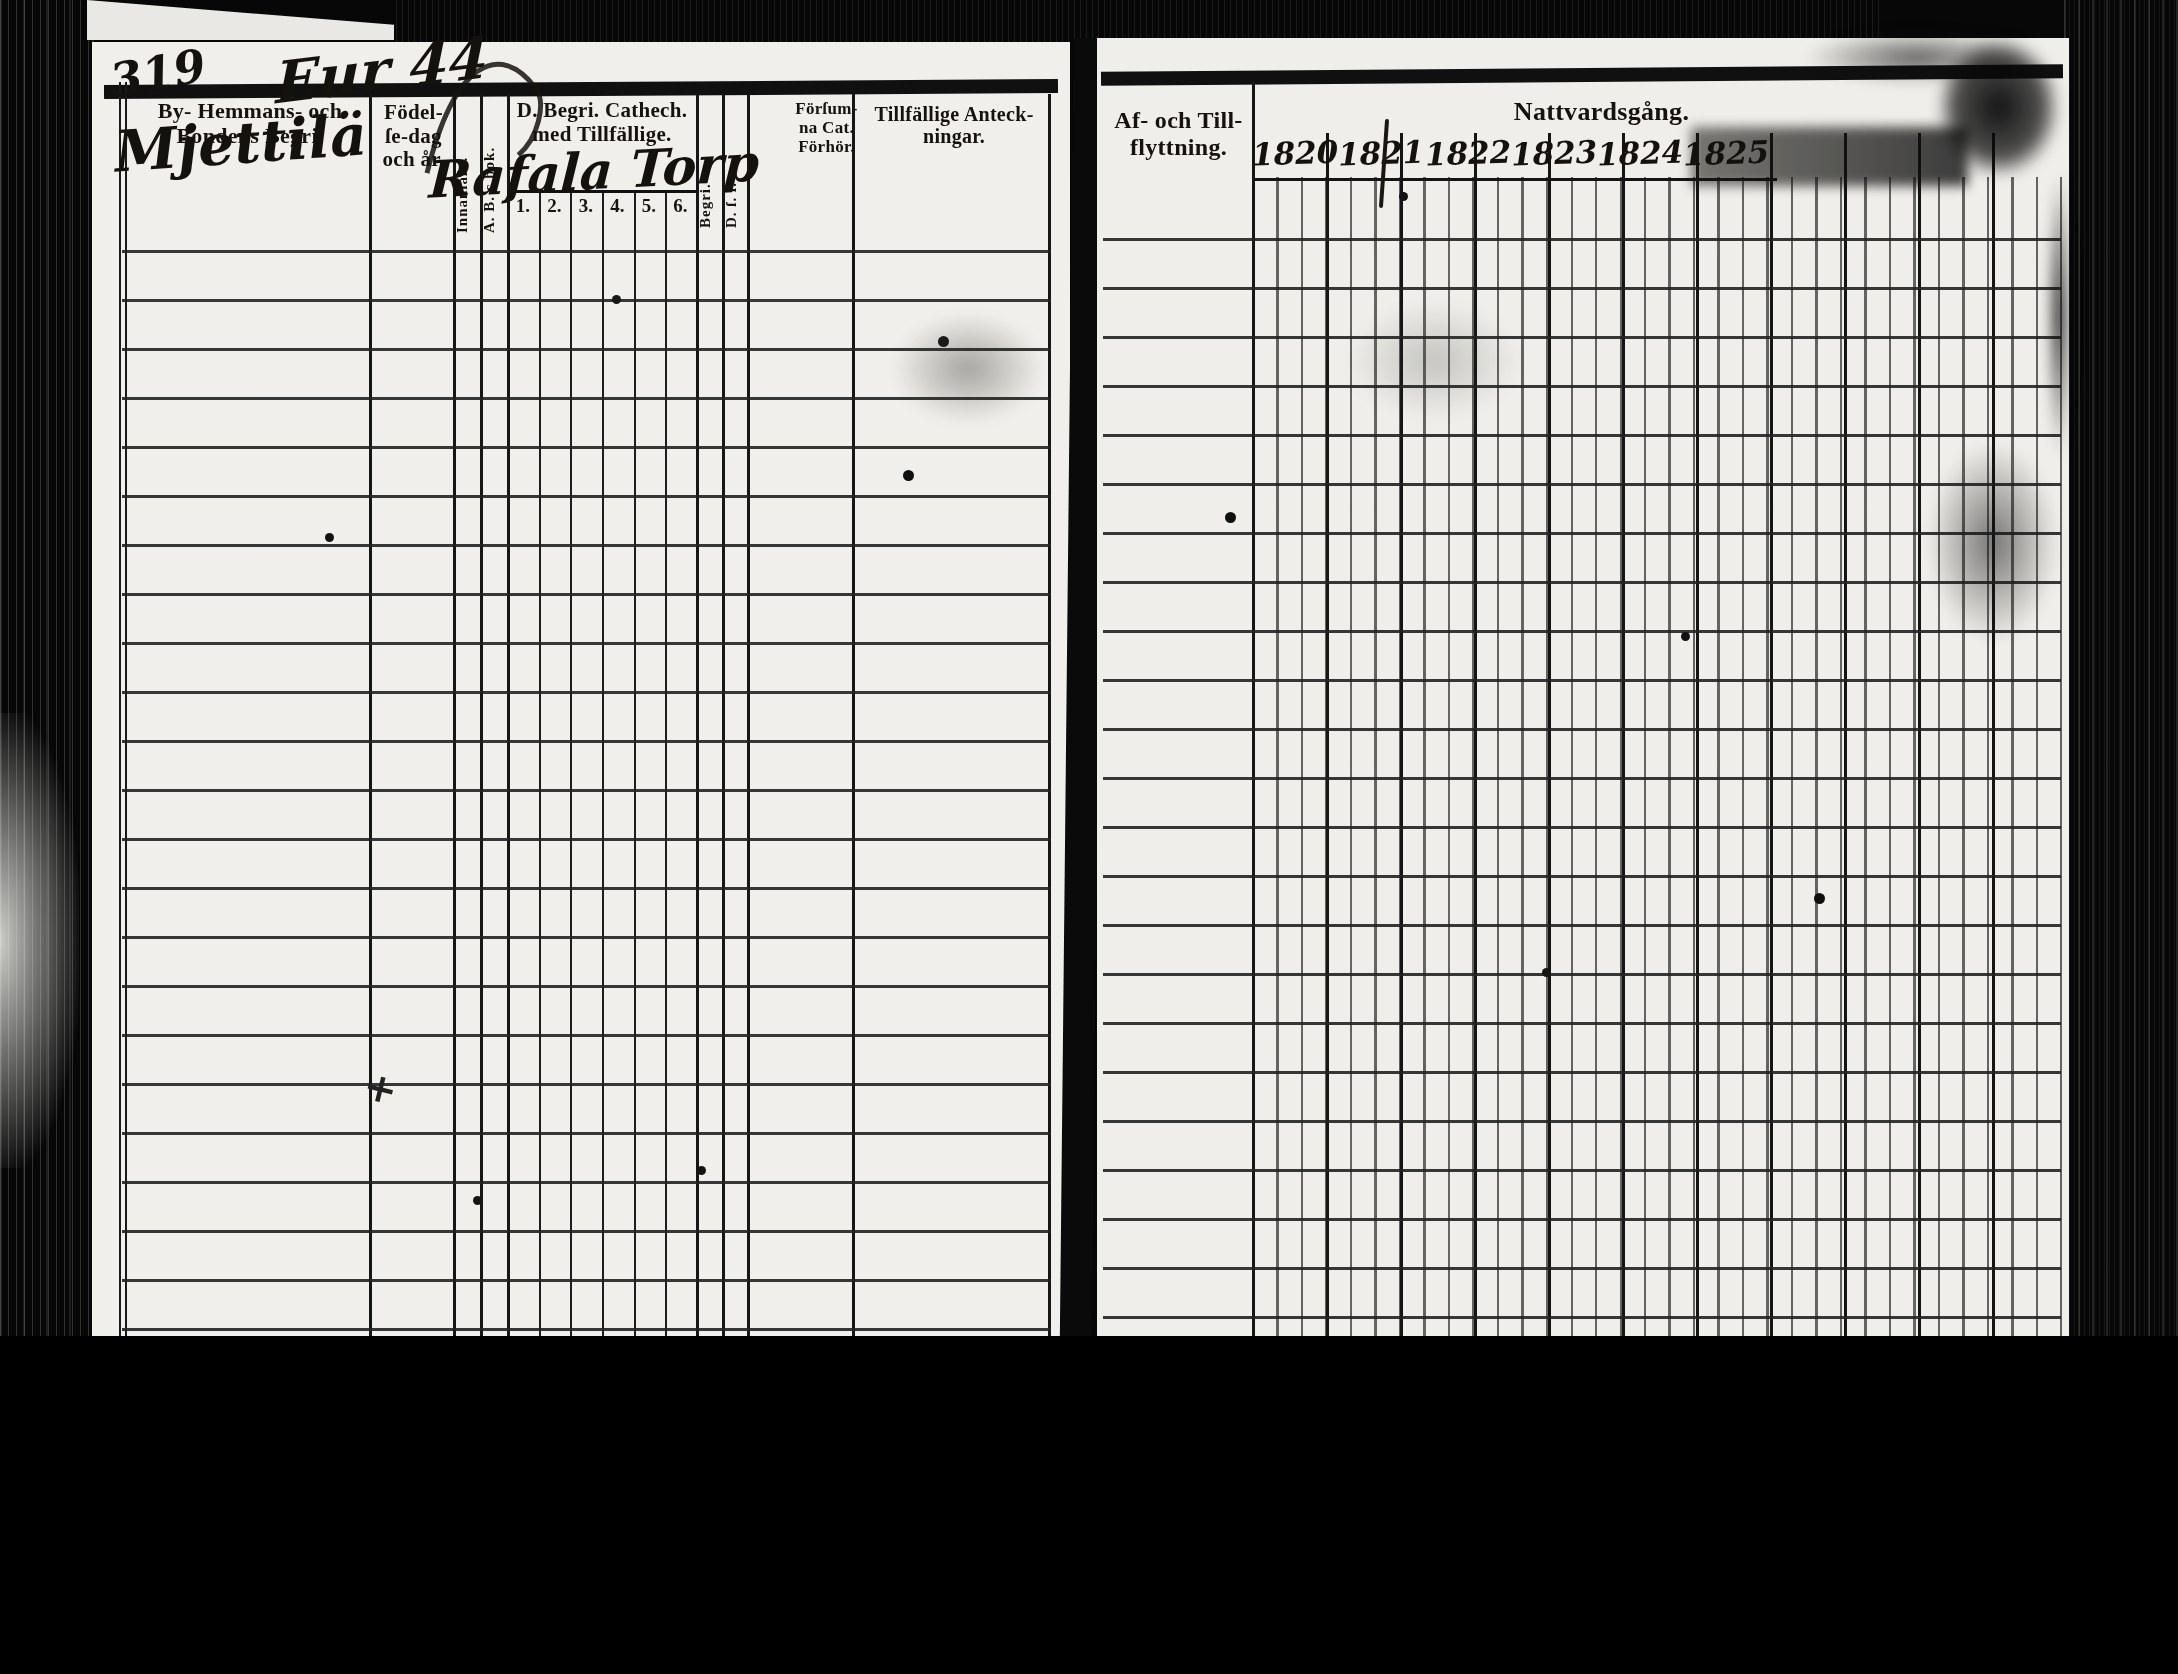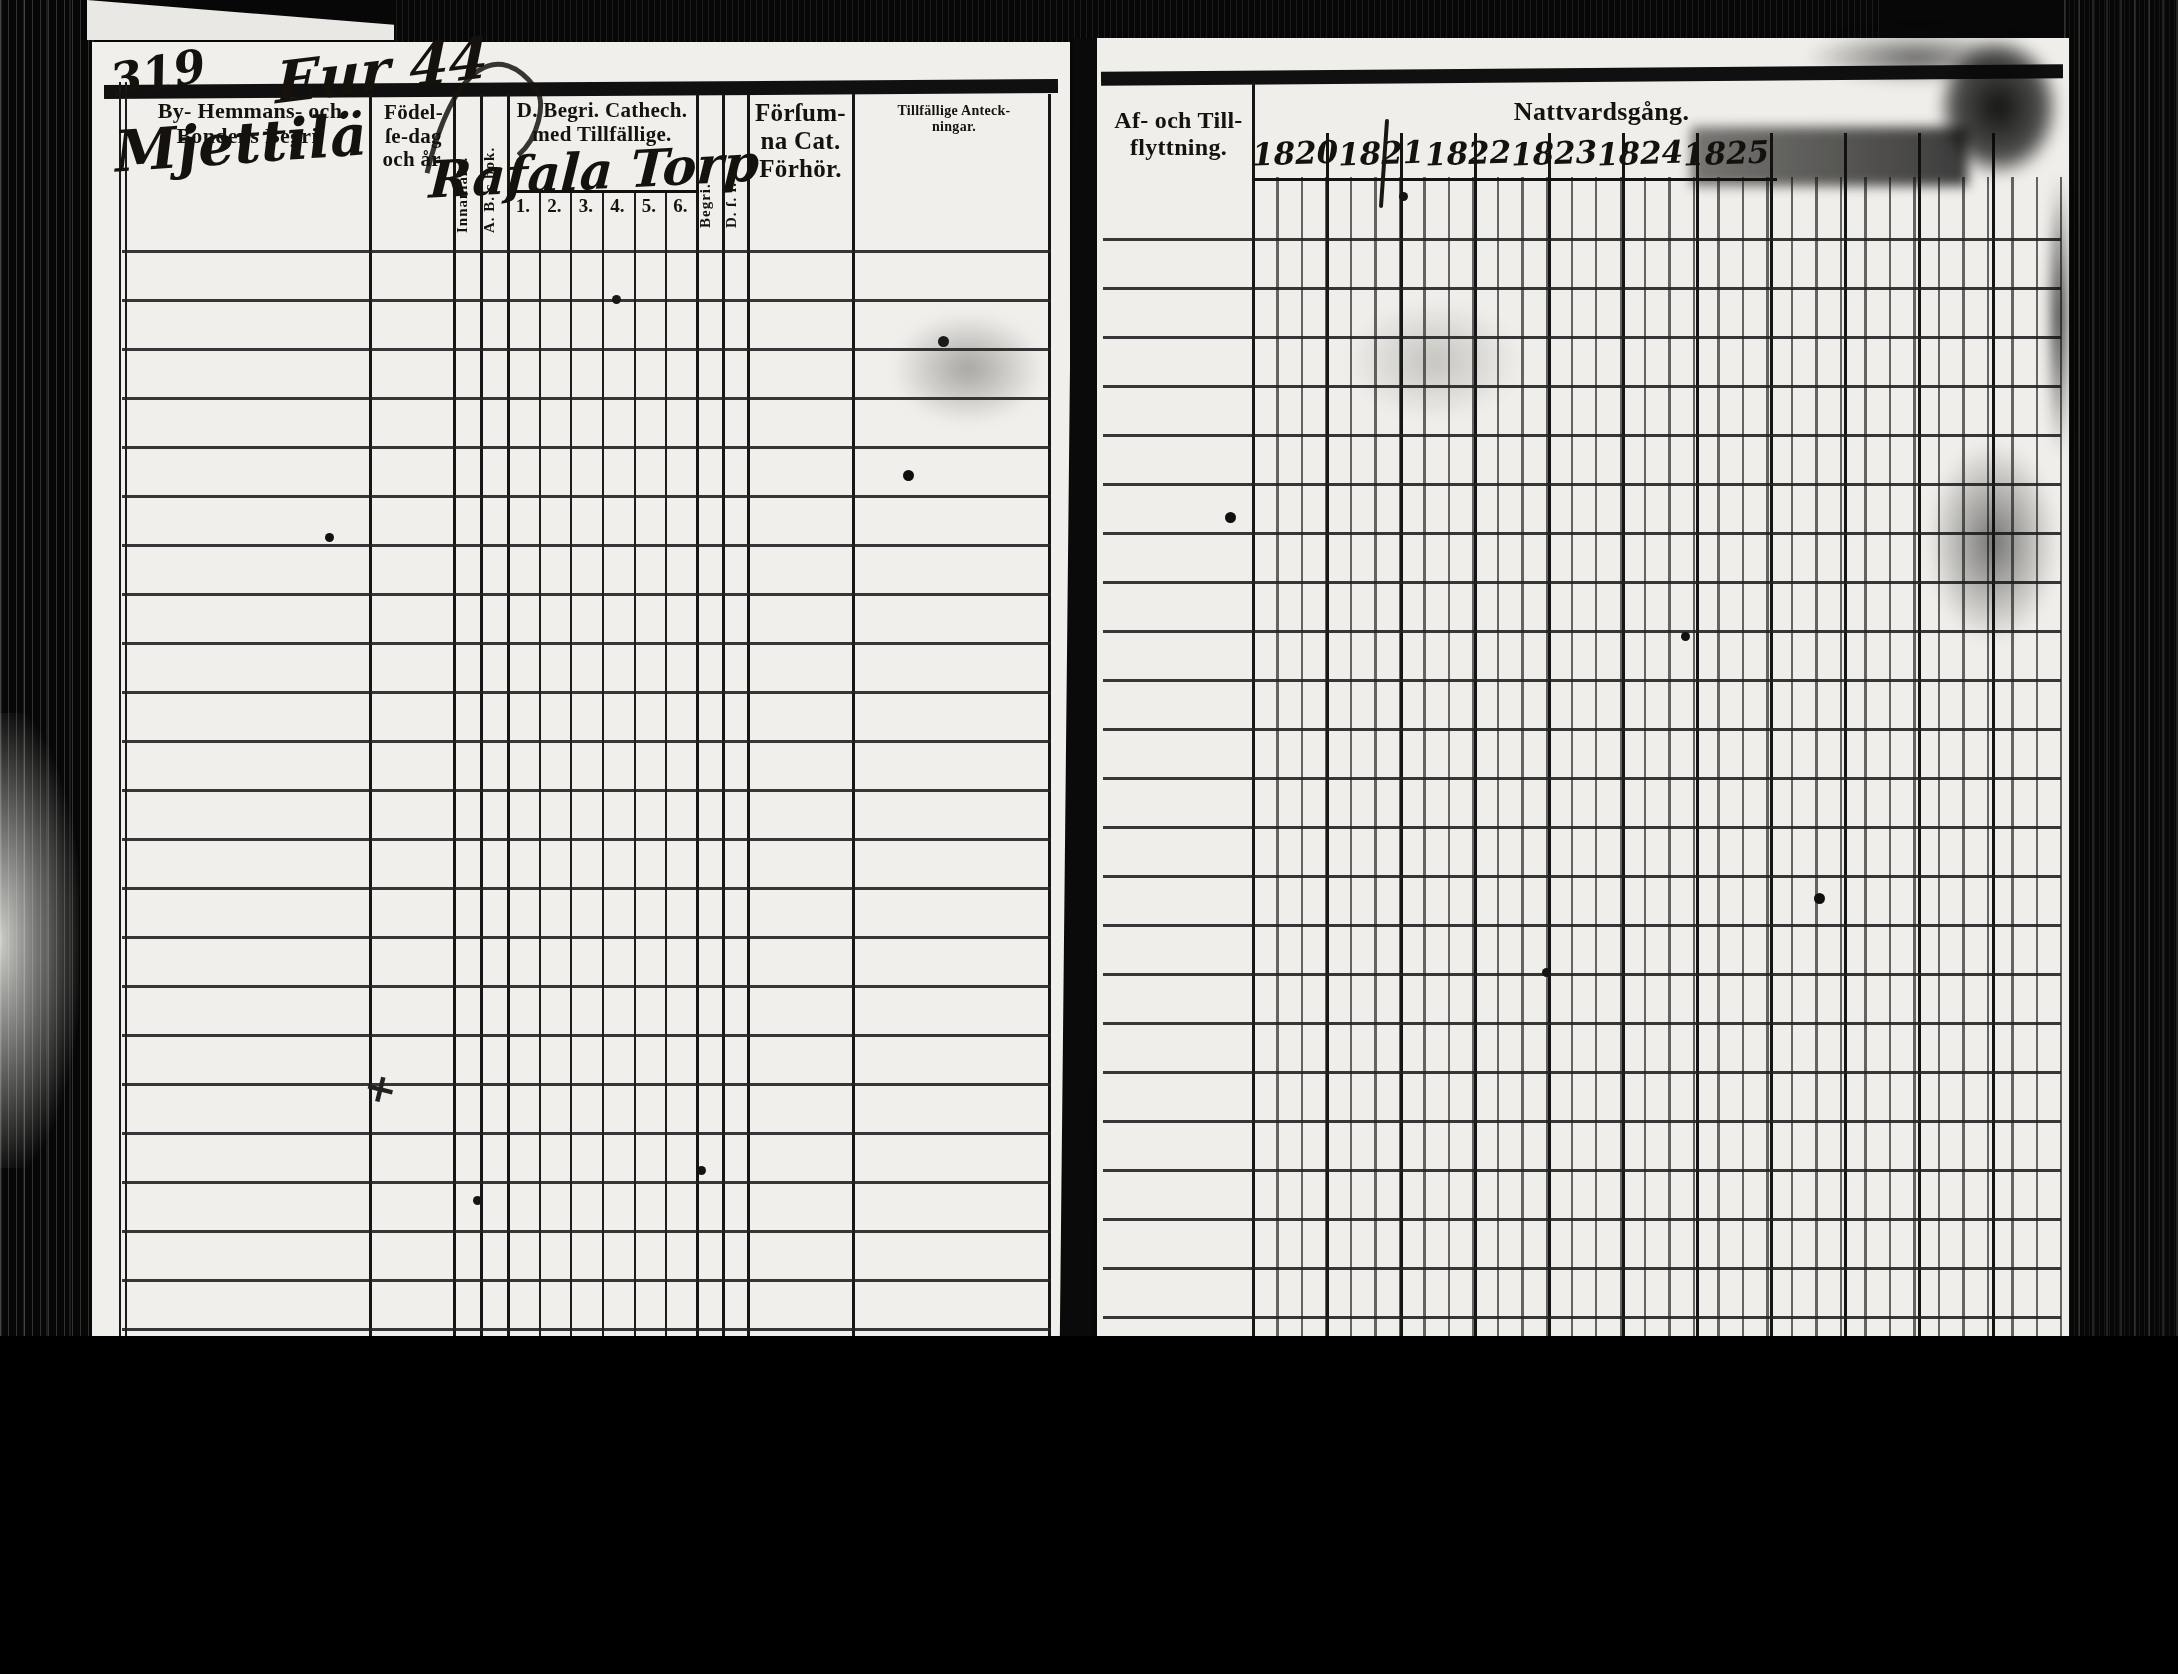--- a/index.html
+++ b/index.html
@@ -75,26 +75,26 @@
       <div>och år.</div>
     </div>
     <div class="abs vtext" style="left:362px;top:57px;width:26px;height:134px;">Innanläſn.</div>
     <div class="abs vtext" style="left:389px;top:57px;width:26px;height:134px;">A. B. c bok.</div>
     <div class="abs plabel" style="left:418px;top:57px;width:184px;font-size:21px;">
       <div>D. Begri. Cathech.</div>
       <div>med Tillfällige.</div>
     </div>
     <div class="abs vtext" style="left:605px;top:57px;width:25px;height:129px;">Begri.</div>
     <div class="abs vtext" style="left:631px;top:57px;width:25px;height:129px;">D. ſ. ſ.</div>
-    <div class="abs plabel" style="left:659px;top:57px;width:99px;font-size:25px;">
+    <div class="abs plabel" style="left:685px;top:57px;width:99px;font-size:17px;">
       <div>Förſum-</div>
       <div>na Cat.</div>
       <div>Förhör.</div>
     </div>
-    <div class="abs plabel" style="left:764px;top:61px;width:196px;font-size:14px;">
+    <div class="abs plabel" style="left:764px;top:61px;width:196px;font-size:20px;">
       <div>Tillfällige Anteck-</div>
       <div>ningar.</div>
     </div>
 
     <div class="abs" style="left:415px;top:148px;width:192px;height:3px;background:#111;"></div>
     <div class="abs numrow" style="left:415px;top:153px;width:189px;">
       <span>1.</span>
       <span>2.</span>
       <span>3.</span>
       <span>4.</span>

